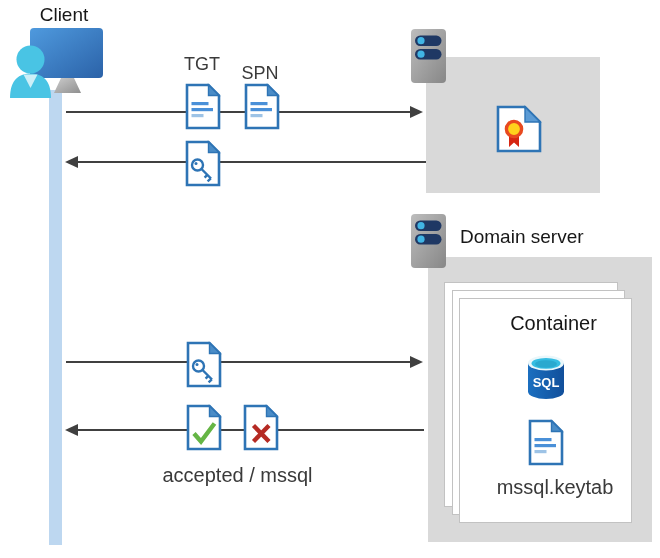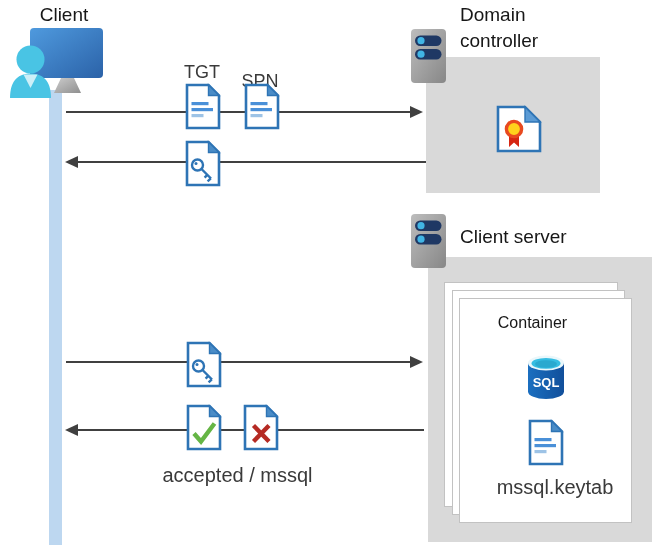--- a/index.html
+++ b/index.html
@@ -6,21 +6,21 @@
   html,body { background:#fff; }
   .canvas {
     position:relative; width:660px; height:558px; background:#ffffff;
     font-family:"Liberation Sans", sans-serif; overflow:hidden;
   }
   .abs { position:absolute; }
   .title {
     font-weight:400; font-size:19px; color:#171717; line-height:26px;
   }
   .sub {
-    font-size:18px; color:#3a3a3a;margin-top:8px;
+    font-size:18px; color:#3a3a3a;
   }
   .caption {
     font-size:20px; color:#3a3a3a;
   }
   .center { text-align:center; }
   .graybox { background:#d9d9d9; }
   .card {
     background:#ffffff; border:1px solid #c2c2c2;
   }
   svg { display:block; }
@@ -116,42 +116,41 @@
   </svg>
 
   <div class="abs graybox" style="left:426px;top:57px;width:174px;height:136px"></div>
   <svg class="abs" style="left:410px;top:28px" width="37" height="56" viewBox="0 0 37 56">
     <rect x="1" y="1" width="35" height="54" rx="4" fill="url(#gradServer)"></rect>
     <rect x="5" y="7.5" width="26.5" height="10.5" rx="5.2" fill="#1f3864"></rect>
     <circle cx="11" cy="12.7" r="3.6" fill="#41b5e5"></circle>
     <rect x="5" y="21" width="26.5" height="10.5" rx="5.2" fill="#1f3864"></rect>
     <circle cx="11" cy="26.2" r="3.6" fill="#41b5e5"></circle>
   </svg>
-  <div class="abs title" style="left:460px;top:2px;width:118px">Domain controller</div>
   <svg class="abs" style="left:494px;top:104px" width="50" height="50" viewBox="0 0 50 50">
     <path d="M4 3 H31 L46 18 V47 H4 Z" fill="#fff" stroke="#2e74b5" stroke-width="2.6"></path>
     <path d="M31 3 V18 H46 Z" fill="#5b9bd5" stroke="#2e74b5" stroke-width="1.4"></path>
     <path d="M15 30 V43 L20 38.5 L25 43 V30 Z" fill="#d62612"></path>
     <circle cx="20" cy="25" r="7.6" fill="#ffd21c" stroke="#e8491f" stroke-width="3.4"></circle>
   </svg>
 
   <div class="abs graybox" style="left:428px;top:257px;width:224px;height:285px"></div>
   <svg class="abs" style="left:410px;top:213px" width="37" height="56" viewBox="0 0 37 56">
     <rect x="1" y="1" width="35" height="54" rx="4" fill="url(#gradServer)"></rect>
     <rect x="5" y="7.5" width="26.5" height="10.5" rx="5.2" fill="#1f3864"></rect>
     <circle cx="11" cy="12.7" r="3.6" fill="#41b5e5"></circle>
     <rect x="5" y="21" width="26.5" height="10.5" rx="5.2" fill="#1f3864"></rect>
     <circle cx="11" cy="26.2" r="3.6" fill="#41b5e5"></circle>
   </svg>
-  <div class="abs title" style="left:460px;top:224px;width:180px">Client server</div>
+  <div class="abs title" style="left:460px;top:224px;width:180px">Domain server</div>
 
   <div class="abs card" style="left:444px;top:282px;width:174px;height:225px"></div>
   <div class="abs card" style="left:452px;top:290px;width:173px;height:225px"></div>
   <div class="abs card" style="left:459px;top:298px;width:173px;height:225px"></div>
-  <div class="abs title center" style="left:446px;top:310px;width:173px;font-size:16px">Container</div>
+  <div class="abs title center" style="left:467px;top:310px;width:173px;font-size:20px">Container</div>
 
   <svg class="abs" style="left:526px;top:354px" width="40" height="47" viewBox="0 0 40 47">
     <path d="M2 9 V37.5 A18 7.5 0 0 0 38 37.5 V9 Z" fill="url(#gradSql)"></path>
     <ellipse cx="20" cy="9" rx="18" ry="7.5" fill="#e9f7fb"></ellipse>
     <ellipse cx="20" cy="9.4" rx="14.5" ry="5.4" fill="#35bde2"></ellipse>
     <ellipse cx="20" cy="10" rx="11" ry="3.8" fill="#2aa9cf"></ellipse>
     <text x="20" y="33" text-anchor="middle" font-family="Liberation Sans, sans-serif" font-size="13" font-weight="700" fill="#ffffff">SQL</text>
   </svg>
 
   <svg class="abs" style="left:527px;top:419px" width="38" height="47" viewBox="0 0 38 47">

